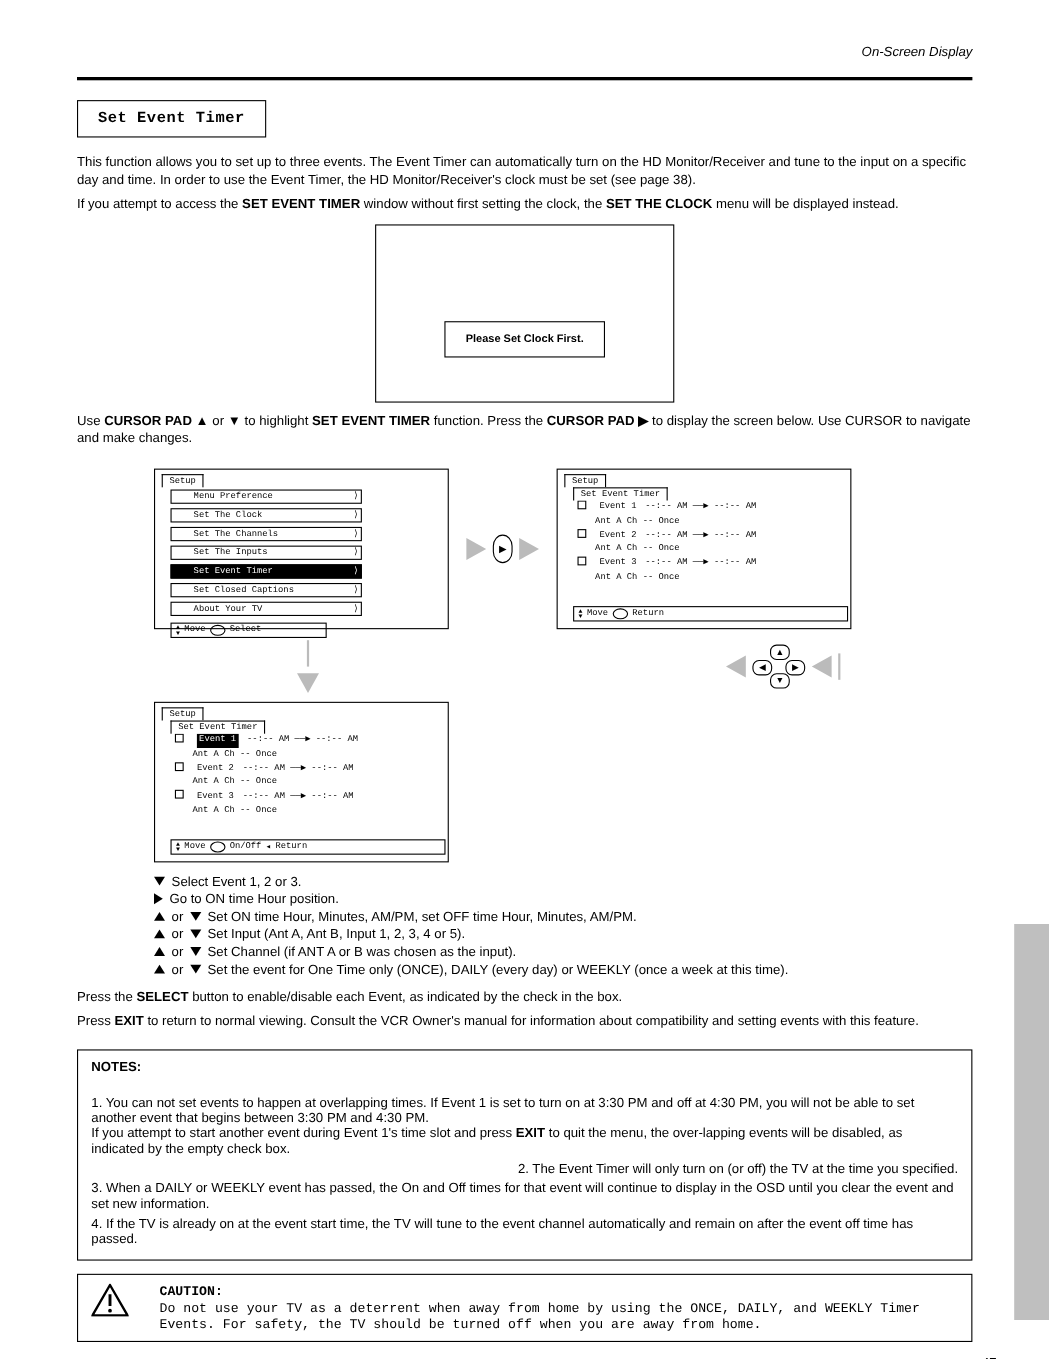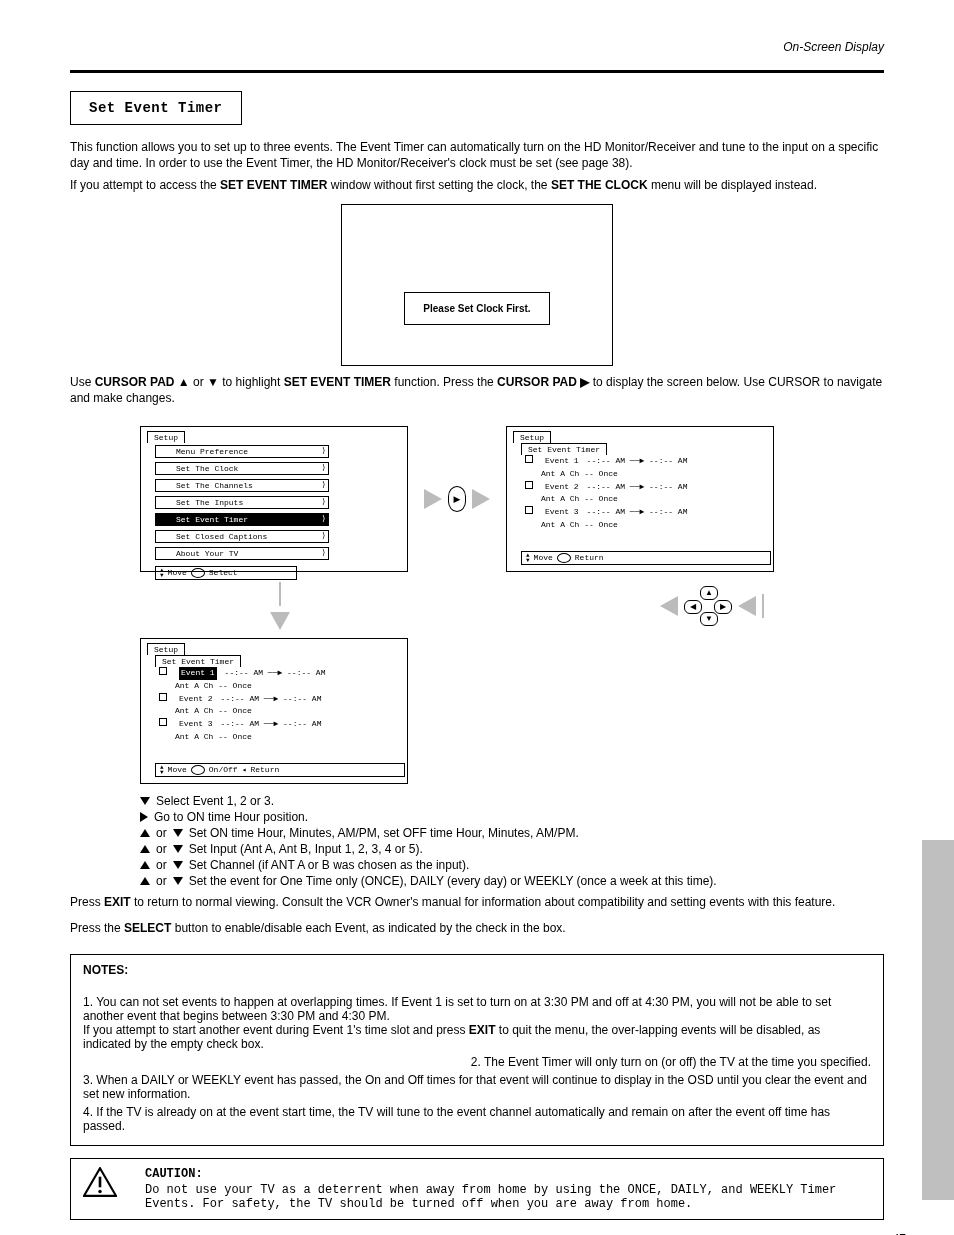--- a/index.html
+++ b/index.html
@@ -427,29 +427,29 @@
           <span>Set Channel (if ANT A or B was chosen as the input).</span>
         </div>
         <div class="row">
           <span class="arrow-solid-up"></span>
           <span>or</span>
           <span class="arrow-solid-down"></span>
           <span>Set the event for One Time only (ONCE), DAILY (every day) or WEEKLY (once a week at this time).</span>
         </div>
       </div>
 
+  <p style="margin-top:10px;">
+    <span>Press the </span>
+    <b>SELECT</b>
+    <span> button to enable/disable each Event, as indicated by the check in the box.</span>
+  </p>
   <p>
     <span>Press </span>
     <b>EXIT</b>
     <span> to return to normal viewing. Consult the VCR Owner's manual for information about compatibility and setting events with this feature.</span>
-  </p>
-  <p style="margin-top:10px;">
-    <span>Press the </span>
-    <b>SELECT</b>
-    <span> button to enable/disable each Event, as indicated by the check in the box.</span>
   </p>
 
   
   <div class="note-box">
     <div class="hdr">NOTES:</div>
     <div style="white-space:pre-line;">
       <span>1. You can not set events to happen at overlapping times. If Event 1 is set to turn on at 3:30 PM and off at 4:30 PM, you will not be able to set another event that begins between 3:30 PM and 4:30 PM.
 If you attempt to start another event during Event 1's time slot and press </span><b>EXIT</b><span> to quit the menu, the over-lapping events will be disabled, as indicated by the empty check box.</span>
     </div>
     <div style="margin-top:4px;text-align:right;">2. The Event Timer will only turn on (or off) the TV at the time you specified.</div>

